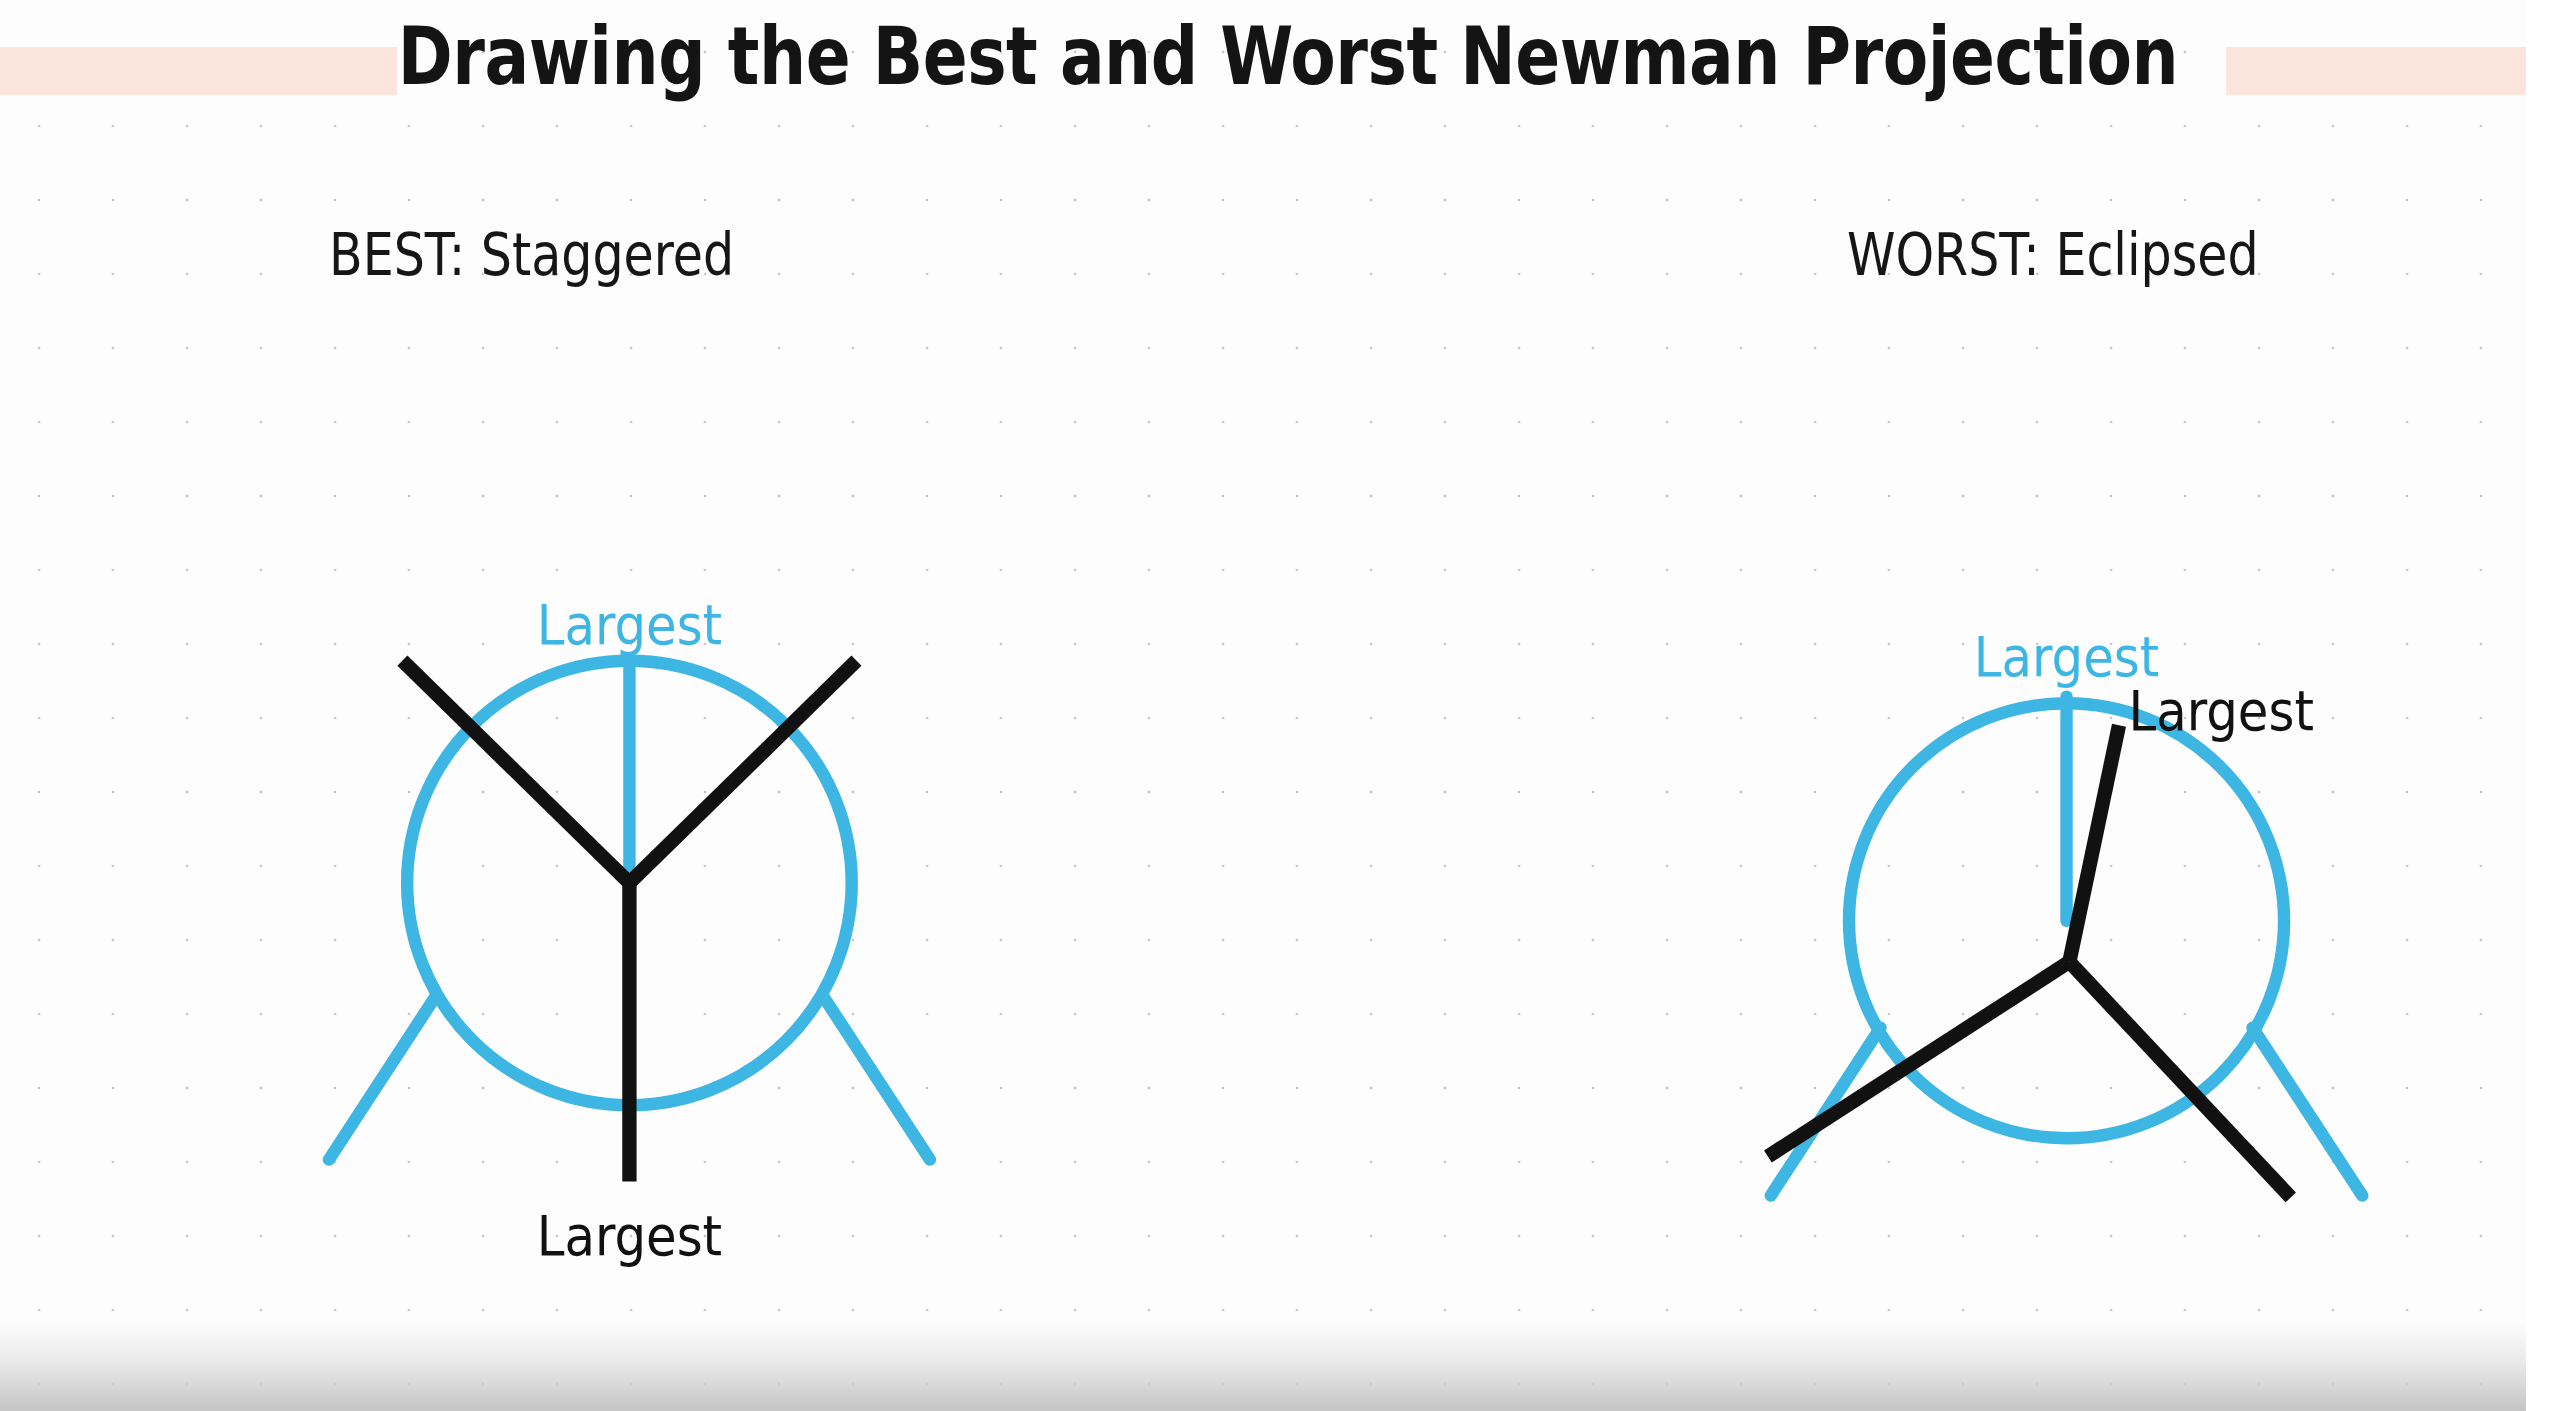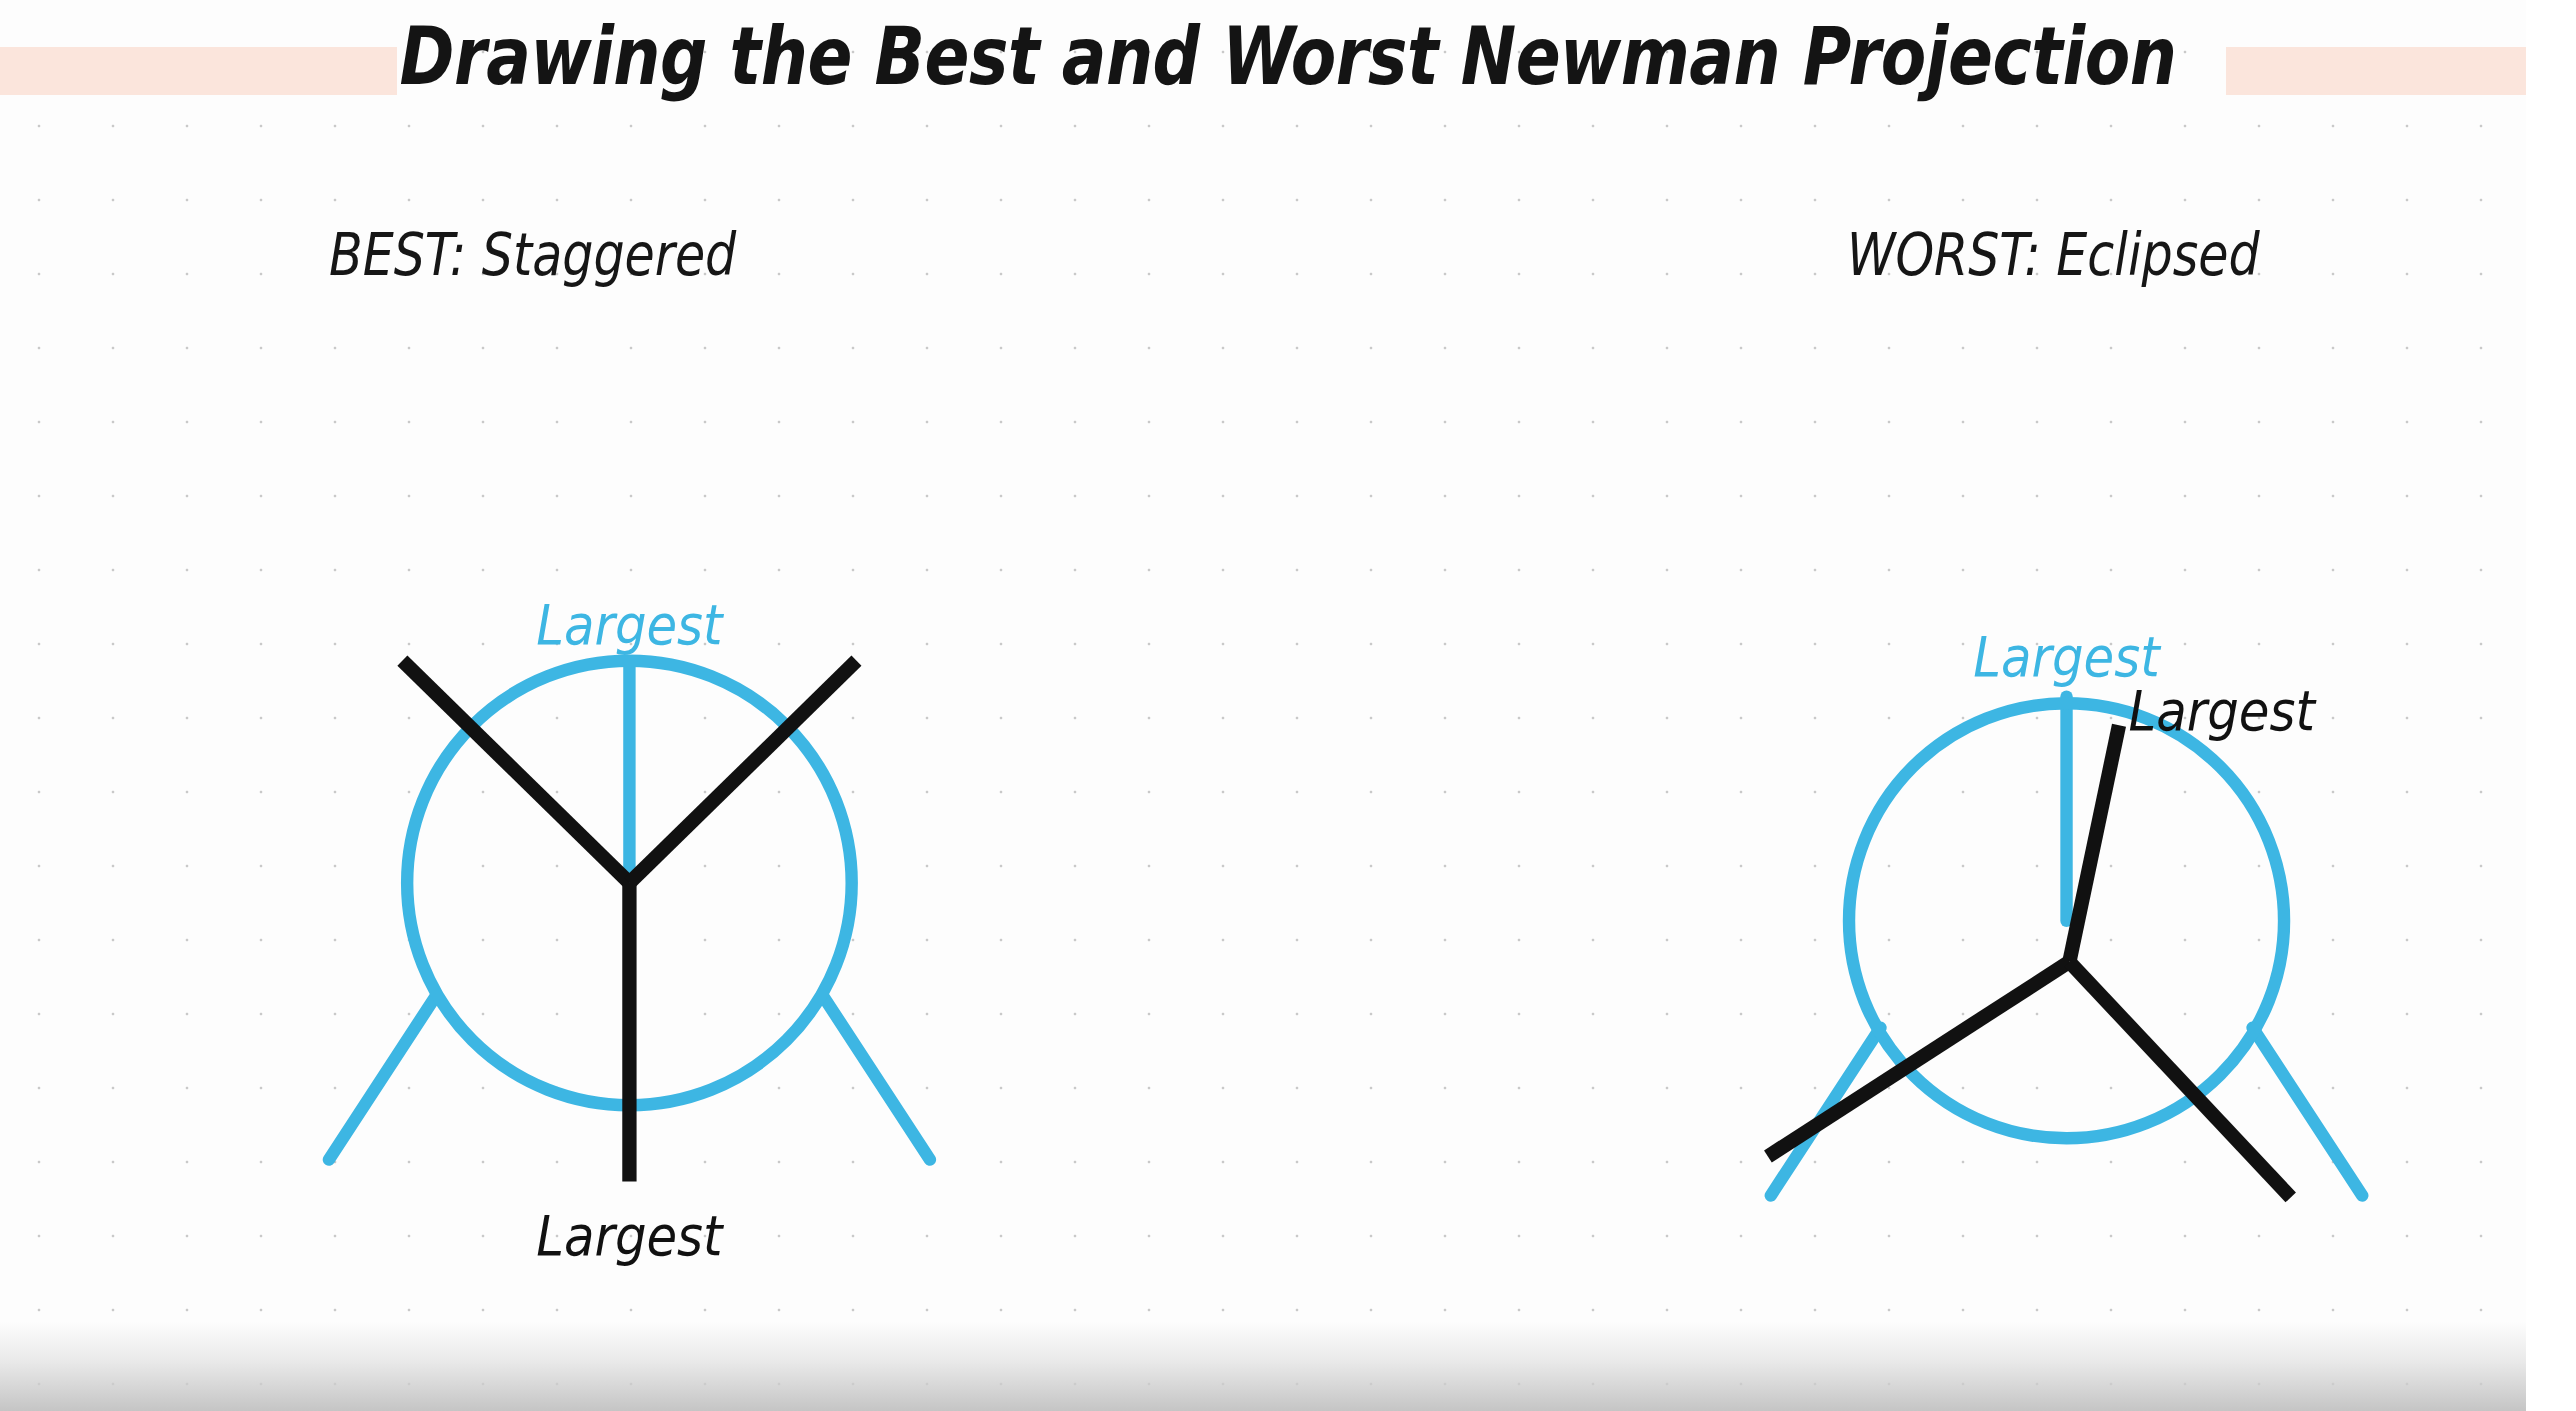--- a/index.html
+++ b/index.html
@@ -12,21 +12,20 @@
   }
   #page {
     position: relative;
     width: 2526px;
     height: 1412px;
     overflow: hidden;
     background-color: #fdfdfd;
     background-image: radial-gradient(circle, #c9c9c9 1.5px, rgba(255,255,255,0) 1.6px);
     background-size: 74px 74px;
     background-position: 1112px 385px;
-    font-style: italic;
   }
 
   
   .title-band {
     position: absolute;
     top: 47px;
     height: 48px;
   }
   .title-band.left  { left: 0px;   width: 397px; }
   .title-band.right { left: 2226px; width: 350px; }

